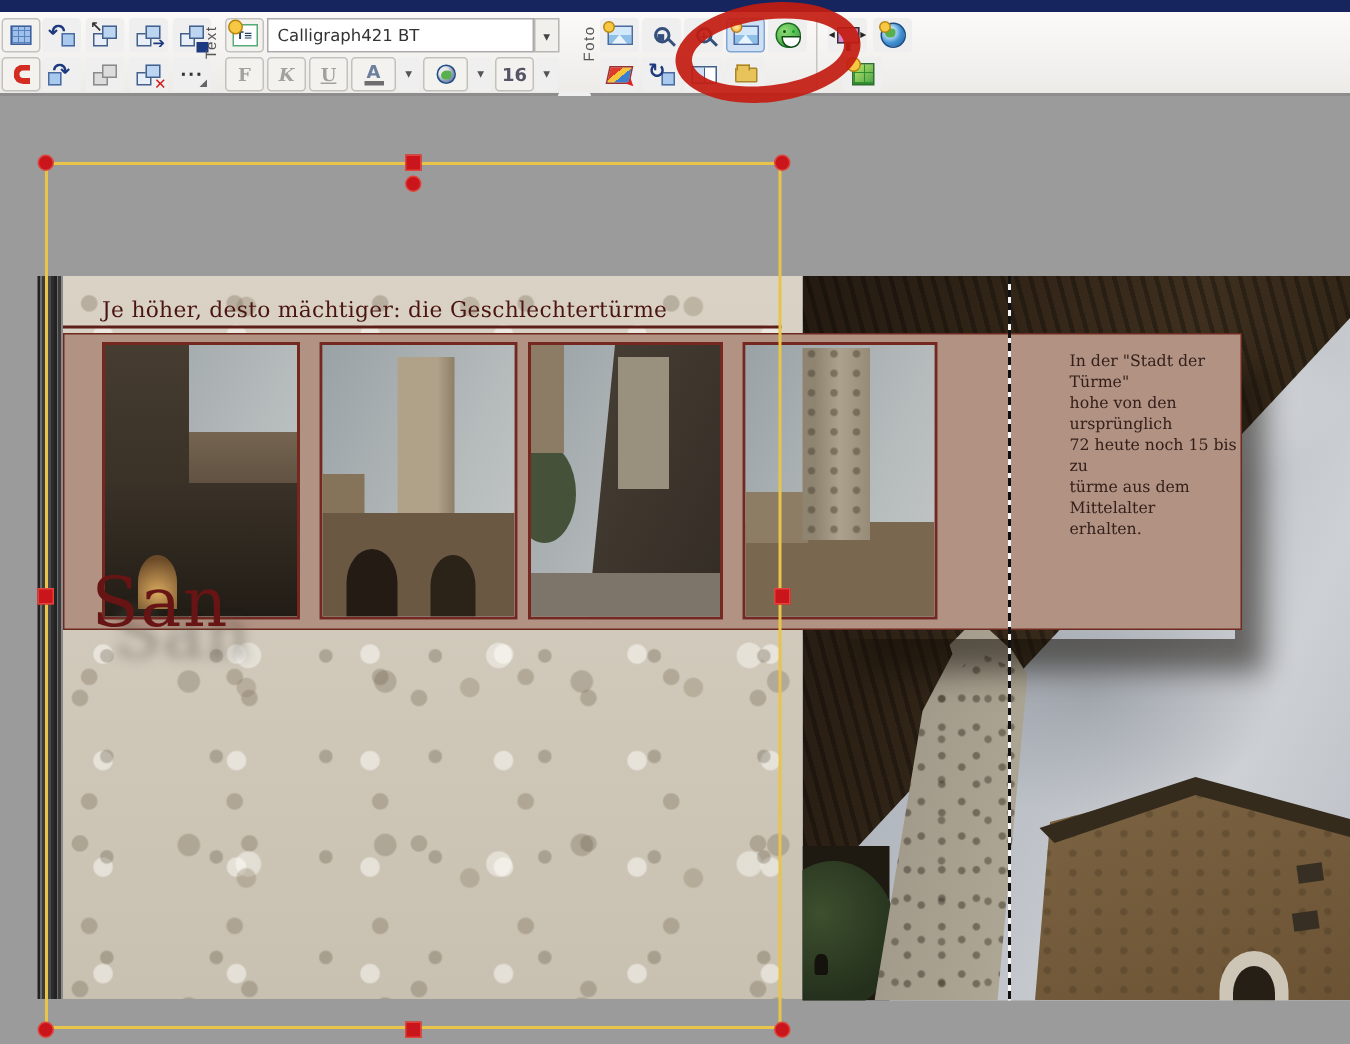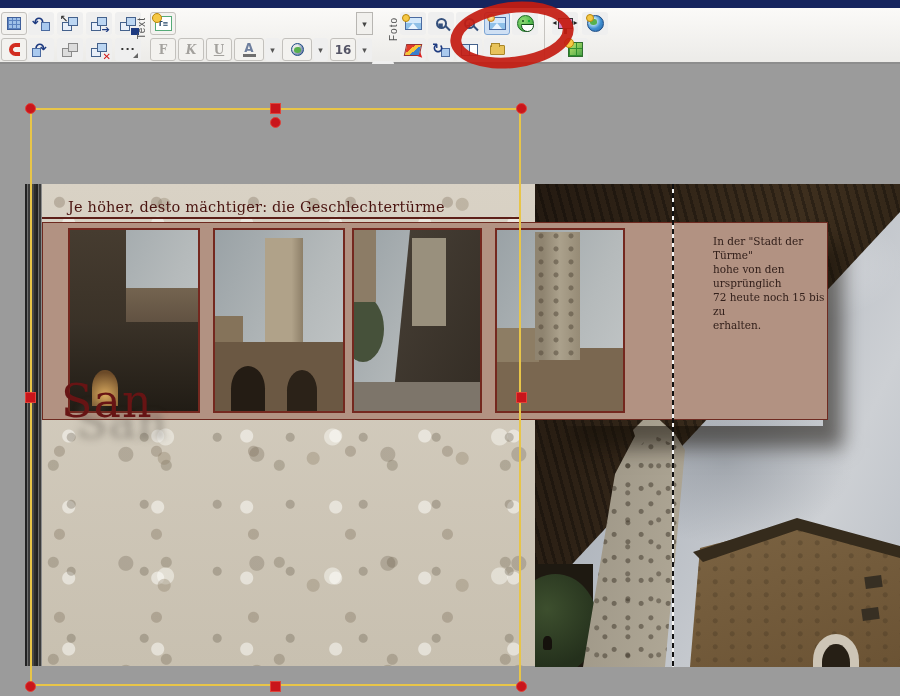--- a/index.html
+++ b/index.html
@@ -262,20 +262,21 @@
       </button>
     <button class="ib r2 moreb corner" style="left:115px" data-interactable="true">
         <span data-interactable="false">···</span>
       </button>
 
     <div class="vlabel" style="left:136px" data-interactable="false">Text</div>
 
     <button class="ib r1 fontbtn framed" data-interactable="true">
         <span class="fontglyph" data-interactable="false">T≡</span>
       </button>
+    <div class="fontfield" data-interactable="true">Calligraph421 BT</div>
     <div class="fontdrop" data-interactable="true">▾</div>
 
     <button class="ib r2 framed tb" style="left:150px" data-interactable="true">F</button>
     <button class="ib r2 framed tb" style="left:178px;font-style:italic" data-interactable="true">K</button>
     <button class="ib r2 framed tb" style="left:206px;text-decoration:underline" data-interactable="true">U</button>
     <button class="ib r2 framed abtn" style="left:234px;width:30px;color:#6e7f9e" data-interactable="true">
         <span data-interactable="false">A</span>
         <span class="abar" data-interactable="false"></span>
       </button>
     <button class="ib r2 drop" style="left:265px" data-interactable="true">▾</button>
@@ -406,20 +407,21 @@
         <div class="p4-roof" data-interactable="false"></div>
         <div class="p4-bot" data-interactable="false"></div>
         <div class="p4-cren" data-interactable="false"></div>
         <div class="p4-tower" data-interactable="false"></div>
       </div>
 
       <div class="notebox" data-interactable="true">
         <div data-interactable="false">In der "Stadt der Türme"</div>
         <div data-interactable="false">hohe von den ursprünglich</div>
         <div data-interactable="false">72 heute noch 15 bis zu</div>
+        <div data-interactable="false">türme aus dem Mittelalter</div>
         <div data-interactable="false">erhalten.</div>
       </div>
 
       <div class="bigtitle" data-interactable="true">
         <div data-interactable="false">San</div>
       </div>
 
       <div class="fold" data-interactable="false"></div>
     </div>
 

